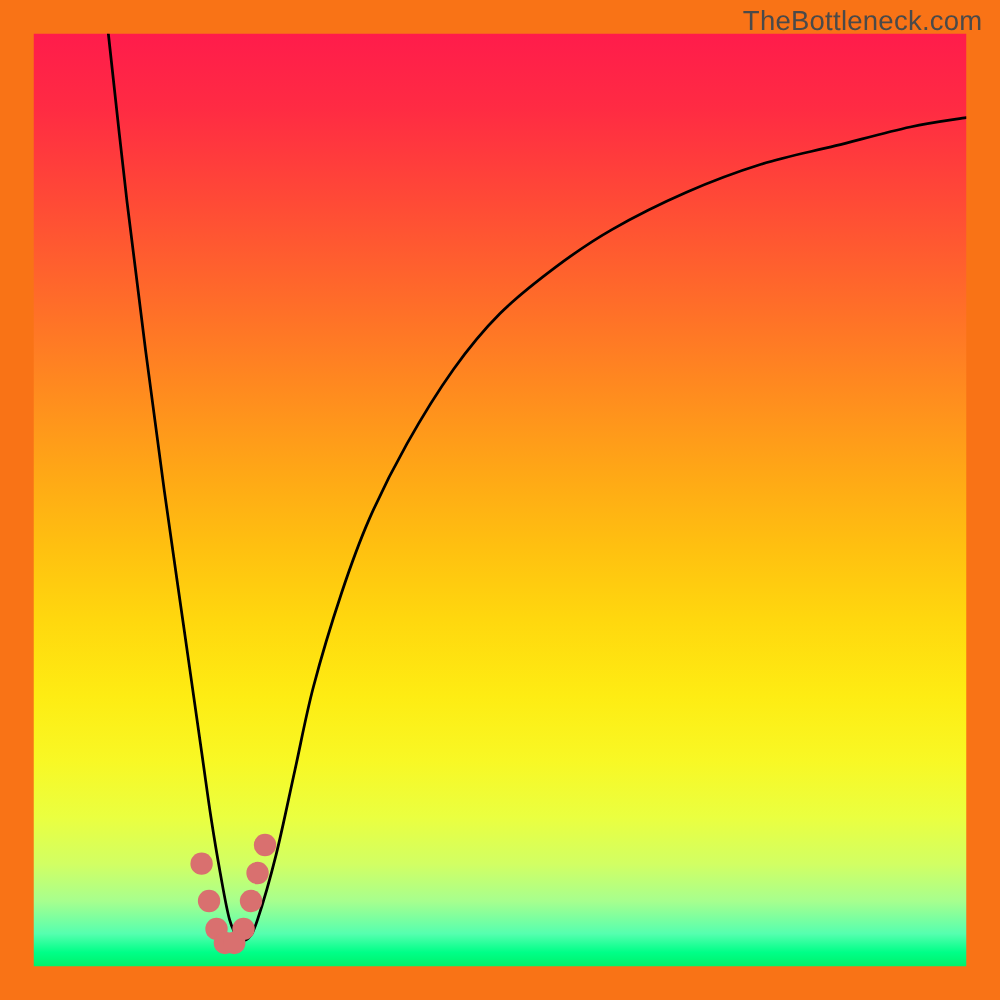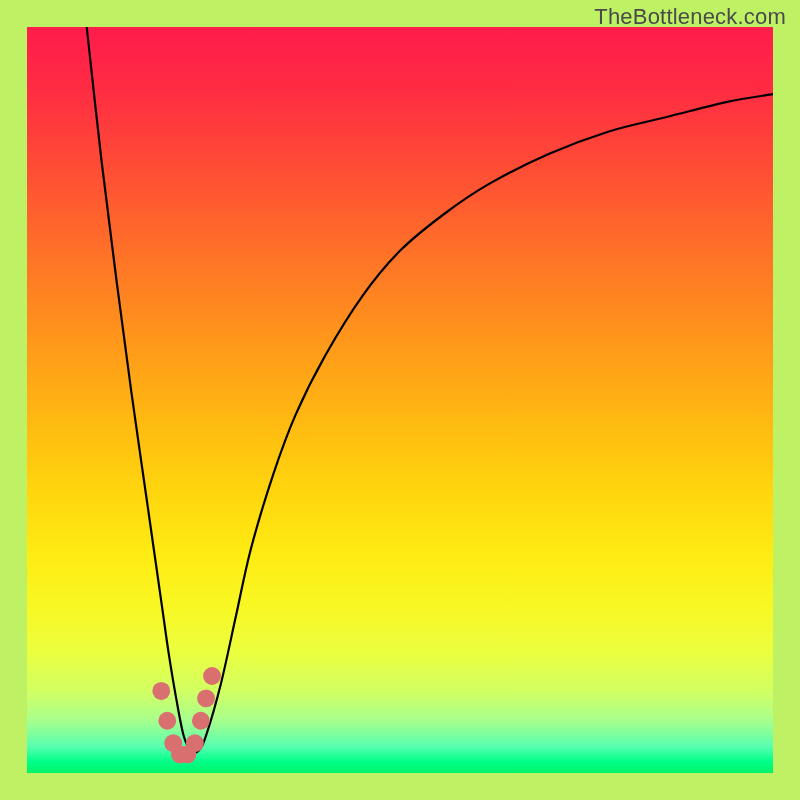--- a/index.html
+++ b/index.html
@@ -6,21 +6,21 @@
     margin: 0;
     padding: 0;
     width: 800px;
     height: 800px;
     overflow: hidden;
     font-family: Arial, Helvetica, sans-serif;
   }
   .frame {
     width: 800px;
     height: 800px;
-    background: #bef264;
+    background: #f97316;
     position: relative;
   }
   .plot-area {
     position: absolute;
     left: 27px;
     top: 27px;
     width: 746px;
     height: 746px;
     background: linear-gradient(to bottom,
       #ff1c4b 0%,

